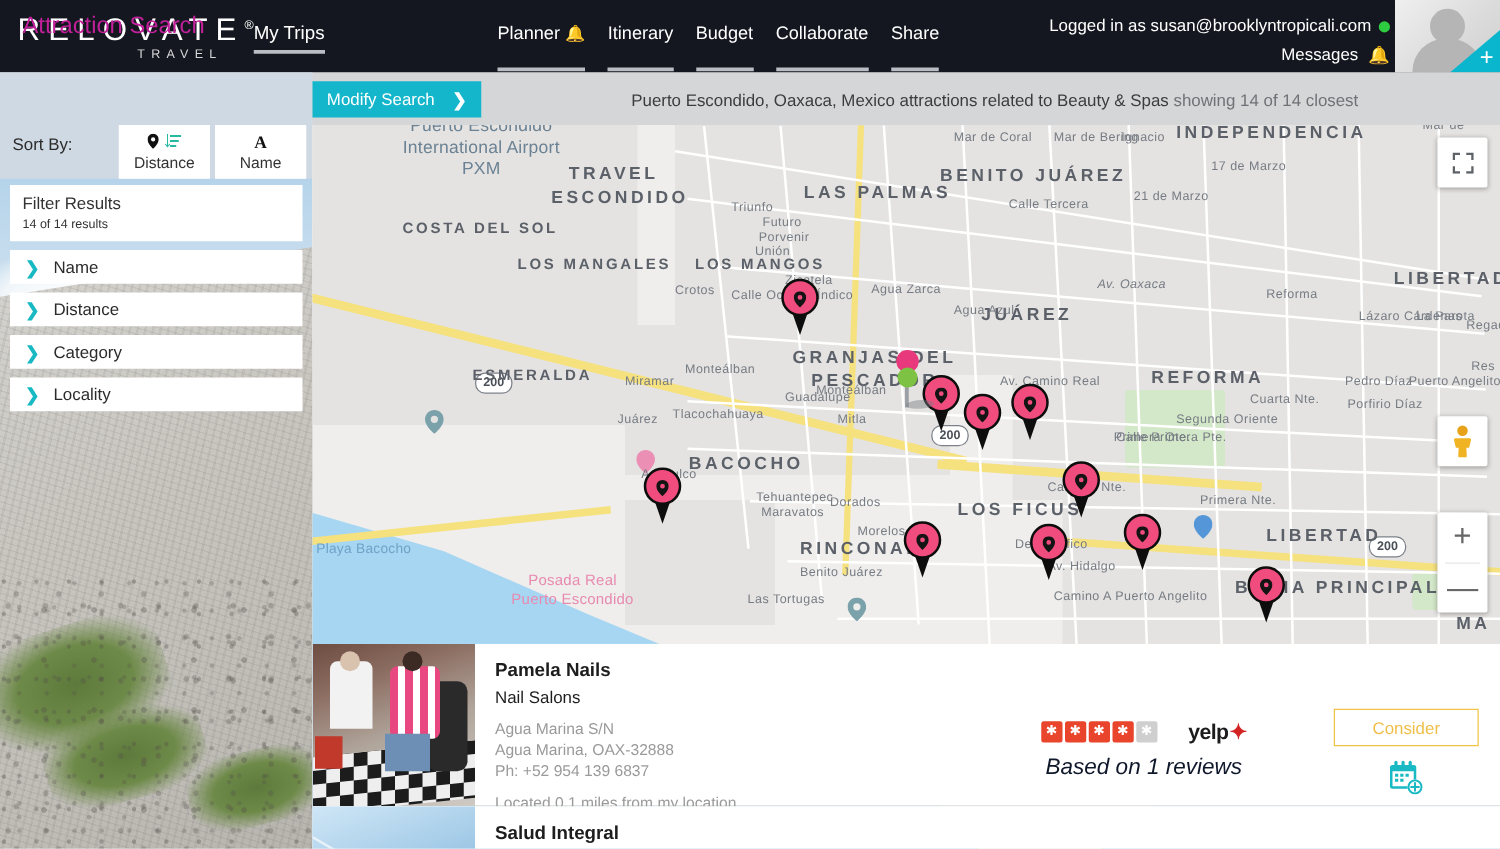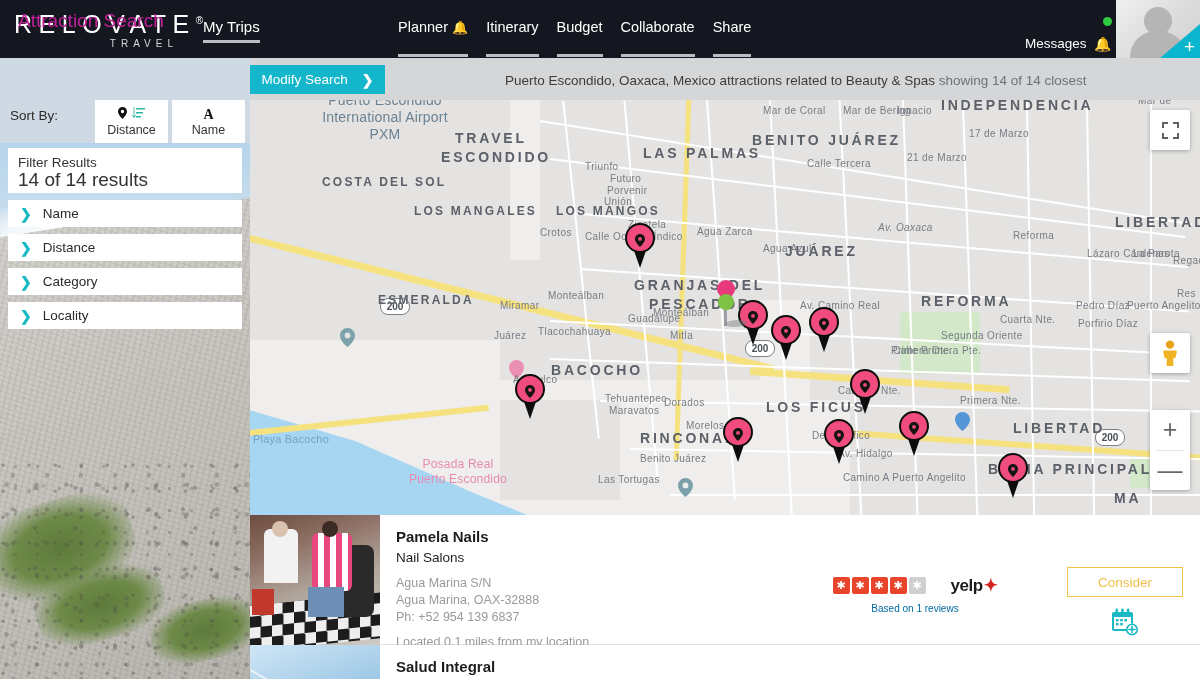--- a/index.html
+++ b/index.html
@@ -157,21 +157,21 @@
   .sortbtn.name { left: 172px; }
   .sortbtn .ic { height: 15px; line-height: 15px; font-size: 12px; color: #111; }
   .sortbtn .lb { font-size: 12.5px; color: #333; }
   .name-a { font-family: "Liberation Serif", serif; font-size: 14px; font-weight: bold; }
 
   .filterbox {
     position: absolute; left: 8px; top: 48px; width: 234px; height: 45px;
     background: #ffffff; padding: 6px 10px;
   }
   .filterbox .t1 { font-size: 13.5px; color: #333; line-height: 17px; }
-  .filterbox .t2 { font-size: 19px; color: #333; line-height: 18px; }
+  .filterbox .t2 { font-size: 10px; color: #333; line-height: 18px; }
 
   .facet {
     position: absolute; left: 8px; width: 234px; height: 27px;
     background: #ffffff; display: flex; align-items: center; gap: 11px;
     padding-left: 12px; cursor: pointer;
   }
   .facet .chev { color: #19b9c4; font-weight: bold; font-size: 14px; }
   .facet .lb { font-size: 13.5px; color: #2b2b2b; }
   .facet.f0 { top: 100px; }
   .facet.f1 { top: 134px; }
@@ -379,21 +379,21 @@
     width: 17px; height: 17px; border-radius: 2px; background: #e8452c;
     display: flex; align-items: center; justify-content: center;
     color: #fff; font-size: 11px; line-height: 11px;
   }
   .star.off { background: #cfcfcf; }
   .yelp {
     margin-left: 23px; font-size: 17px; font-weight: bold; color: #1c1c1c;
     letter-spacing: -.5px; display: flex; align-items: center; text-align: center;
   }
   .yelp .burst { color: #d32323; font-size: 17px; margin-left: 1px; }
-  .rev { font-size: 10px; color: #0369a1; margin-top: 7px; }
+  .rev { font-size: 18px; color: #0f172a; margin-top: 7px; font-style: italic; }
 
   .card .actions {
     flex: 1; display: flex; flex-direction: column; align-items: center;
     padding-top: 52px; gap: 10px;
   }
   .consider {
     width: 116px; height: 30px; border: 1px solid #f2c34a; background: #ffffff;
     color: #efbf49; font-size: 13.5px; cursor: pointer;
     display: flex; align-items: center; justify-content: center;
   }
@@ -414,21 +414,21 @@
 
     <div class="mainmenu">
       <div class="mi"><span>Planner</span><span class="bell-green">🔔</span></div>
       <div class="mi">Itinerary</div>
       <div class="mi">Budget</div>
       <div class="mi">Collaborate</div>
       <div class="mi">Share</div>
     </div>
 
     <div class="acct">
-      <div><span class="dot-online"></span></div>
+      <div><span>Logged in as susan@brooklyntropicali.com</span><span class="dot-online"></span></div>
       <div><span>Messages</span><span class="bell-white">🔔</span></div>
     </div>
 
     <div class="avatar">
       <div class="head"></div>
       <div class="body"></div>
       <div class="corner"></div>
       <div class="plus">+</div>
     </div>
   </div>
@@ -579,21 +579,21 @@
         <div class="mlabel big" style="left: 384px; top: 177px;">GRANJAS DEL</div>
         <div class="mlabel big" style="left: 399px; top: 196px;">PESCADOR</div>
         <div class="mlabel " style="left: 128px; top: 193px;">ESMERALDA</div>
         <div class="mlabel big" style="left: 301px; top: 262px;">BACOCHO</div>
         <div class="mlabel big" style="left: 390px; top: 330px;">RINCONADA</div>
         <div class="mlabel big" style="left: 516px; top: 299px;">LOS FICUS</div>
         <div class="mlabel big" style="left: 671px; top: 193px;">REFORMA</div>
         <div class="mlabel big" style="left: 763px; top: 320px;">LIBERTAD</div>
         <div class="mlabel big" style="left: 865px; top: 114px;">LIBERTAD</div>
         <div class="mlabel big" style="left: 738px; top: 361px;">BAHIA PRINCIPAL</div>
-        <div class="mlabel big" style="left: 864px; top: 390px;">MA</div>
+        <div class="mlabel big" style="left: 915px; top: 390px;">MA</div>
         <div class="mlabel sm" style="left: 335px; top: 61px;">Triunfo</div>
         <div class="mlabel sm" style="left: 360px; top: 73px;">Futuro</div>
         <div class="mlabel sm" style="left: 357px; top: 85px;">Porvenir</div>
         <div class="mlabel sm" style="left: 354px; top: 96px;">Unión</div>
         <div class="mlabel sm" style="left: 378px; top: 119px;">Zicatela</div>
         <div class="mlabel sm" style="left: 335px; top: 131px;">Calle Océano Índico</div>
         <div class="mlabel sm" style="left: 290px; top: 127px;">Crotos</div>
         <div class="mlabel sm" style="left: 447px; top: 126px;">Agua Zarca</div>
         <div class="mlabel sm" style="left: 513px; top: 143px;">Agua Azul</div>
         <div class="mlabel sm" style="left: 513px; top: 5px;">Mar de Coral</div>

